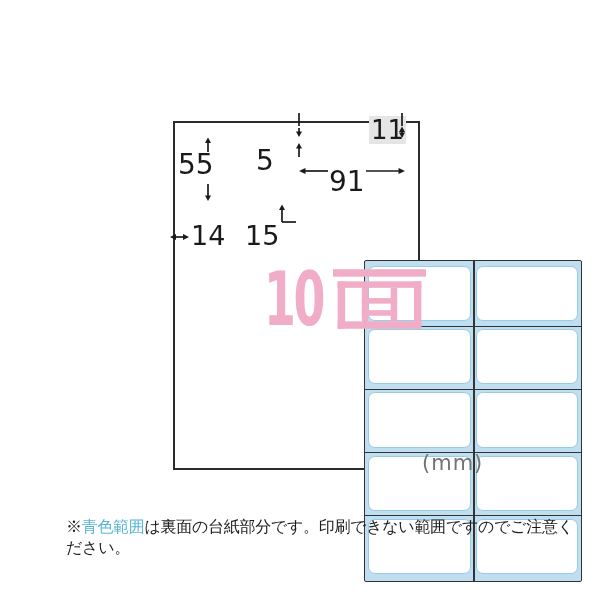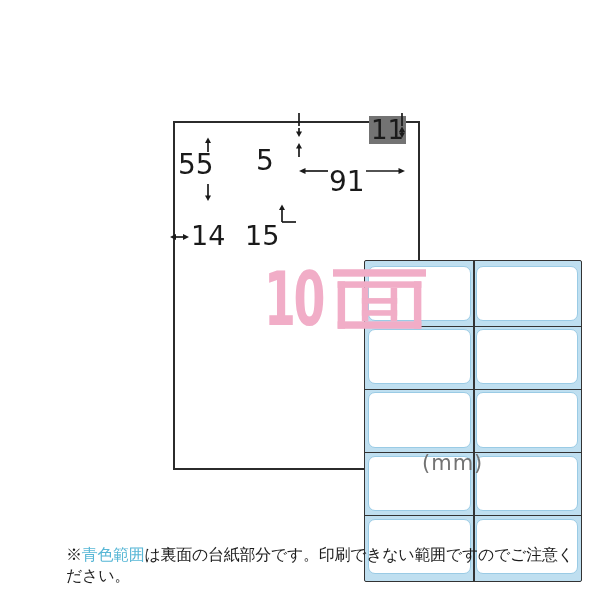--- a/index.html
+++ b/index.html
@@ -41,36 +41,36 @@
     font-family:"DejaVu Sans",sans-serif;font-weight:bold;font-size:74px;
     line-height:58px;color:#f1adc7;letter-spacing:-4px;
     transform:scaleX(0.62);transform-origin:right center;
   }
   #men-glyph{margin-left:10px;display:block;}
   
   .dim{
     position:absolute;font-family:"DejaVu Sans",sans-serif;font-size:28px;
     line-height:28px;color:#1a1a1a;z-index:5;white-space:nowrap;
   }
-  #dim-11{left:369px;top:116px;font-size:26px;background:#737373;padding:0 2px;}
+  #dim-11{left:369px;top:116px;font-size:26px;background:#e5e5e5;padding:0 2px;}
   #dim-55{left:178px;top:151px;}
   #dim-5{left:256px;top:147px;}
   #dim-91{left:329px;top:168px;}
   #dim-15{left:245px;top:222px;font-size:27px;}
   #dim-14{left:191px;top:222px;font-size:27px;}
   #unit-mm{
     position:absolute;left:422px;top:451px;font-family:"DejaVu Sans",sans-serif;
     font-size:21px;color:#737373;letter-spacing:1px;
   }
   
   #arrows{position:absolute;left:0;top:0;z-index:6;pointer-events:none;}
   
   #note{
     position:absolute;left:66px;top:516px;width:520px;
-    font-size:16px;line-height:21px;color:#1c1c1c;letter-spacing:-0.3px;margin-top:28px;
+    font-size:16px;line-height:21px;color:#1c1c1c;letter-spacing:-0.3px;
   }
   #note .hl{color:#58b7d6;}
 </style>
 </head>
 <body>
 
 <div id="canvas">
 
   <div id="sheet">
 

